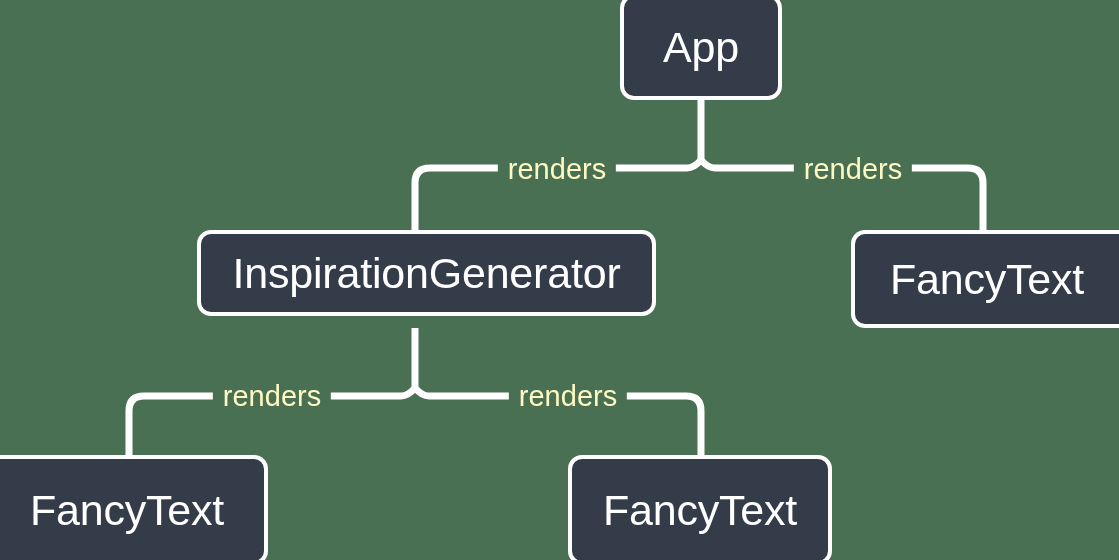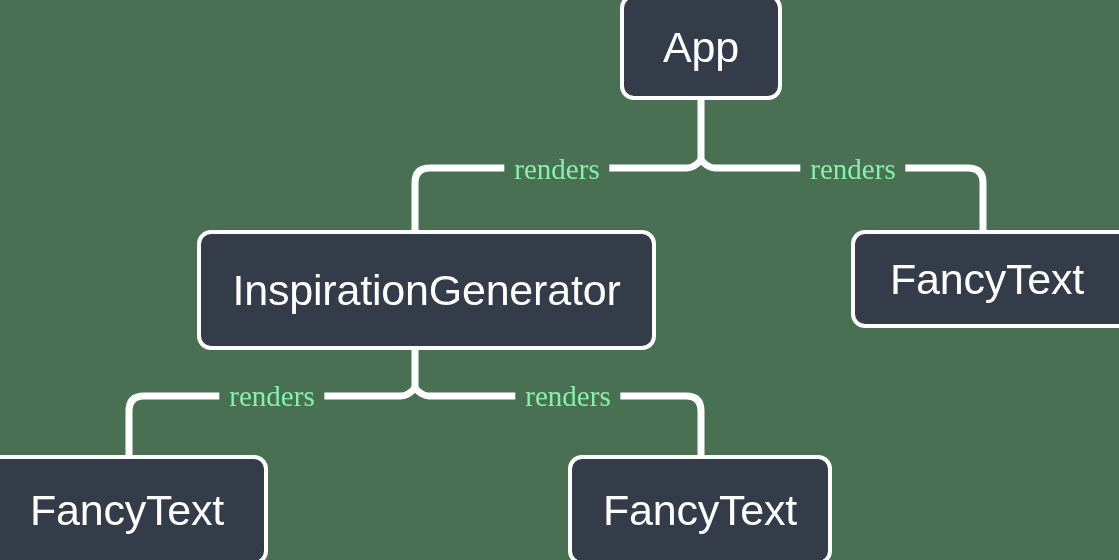--- a/index.html
+++ b/index.html
@@ -41,29 +41,29 @@
   .node-label {
     color: #ffffff;
     font-family: "Liberation Sans", sans-serif;
     font-weight: 400;
     font-size: 43px;
     line-height: 1;
     letter-spacing: -0.2px;
     white-space: nowrap;
   }
   .node-app      { left: 620px;  top: -6px;   width: 162px; height: 106px; }
-  .node-ig       { left: 197px;  top: 230px;  width: 459px; height: 120px;  }
+  .node-ig       { left: 197px;  top: 230px;  width: 459px; height: 86px;  }
   .node-fancy-r  { left: 851px;  top: 230px;  width: 268px; height: 98px;  border-right-width: 0; border-top-right-radius: 0; border-bottom-right-radius: 0; }
   .node-fancy-l  { left: -10px;  top: 455px;  width: 278px; height: 110px; border-left-width: 0; border-top-left-radius: 0; border-bottom-left-radius: 0; }
   .node-copy     { left: 568px;  top: 455px;  width: 264px; height: 110px; }
 
   .edge-label {
     position: absolute;
-    color: #86efac;
-    font-family: Liberation Serif, serif;
+    color: #fef9c3;
+    font-family: Liberation Sans, sans-serif;
     font-weight: 400;
     font-size: 29px;
     line-height: 1;
     white-space: nowrap;
     transform: translate(-50%, -50%);
     z-index: 3;
     padding: 0 10px;
     background: #4a7053;
   }
   .lbl-a { left: 557px; top: 169px; }

